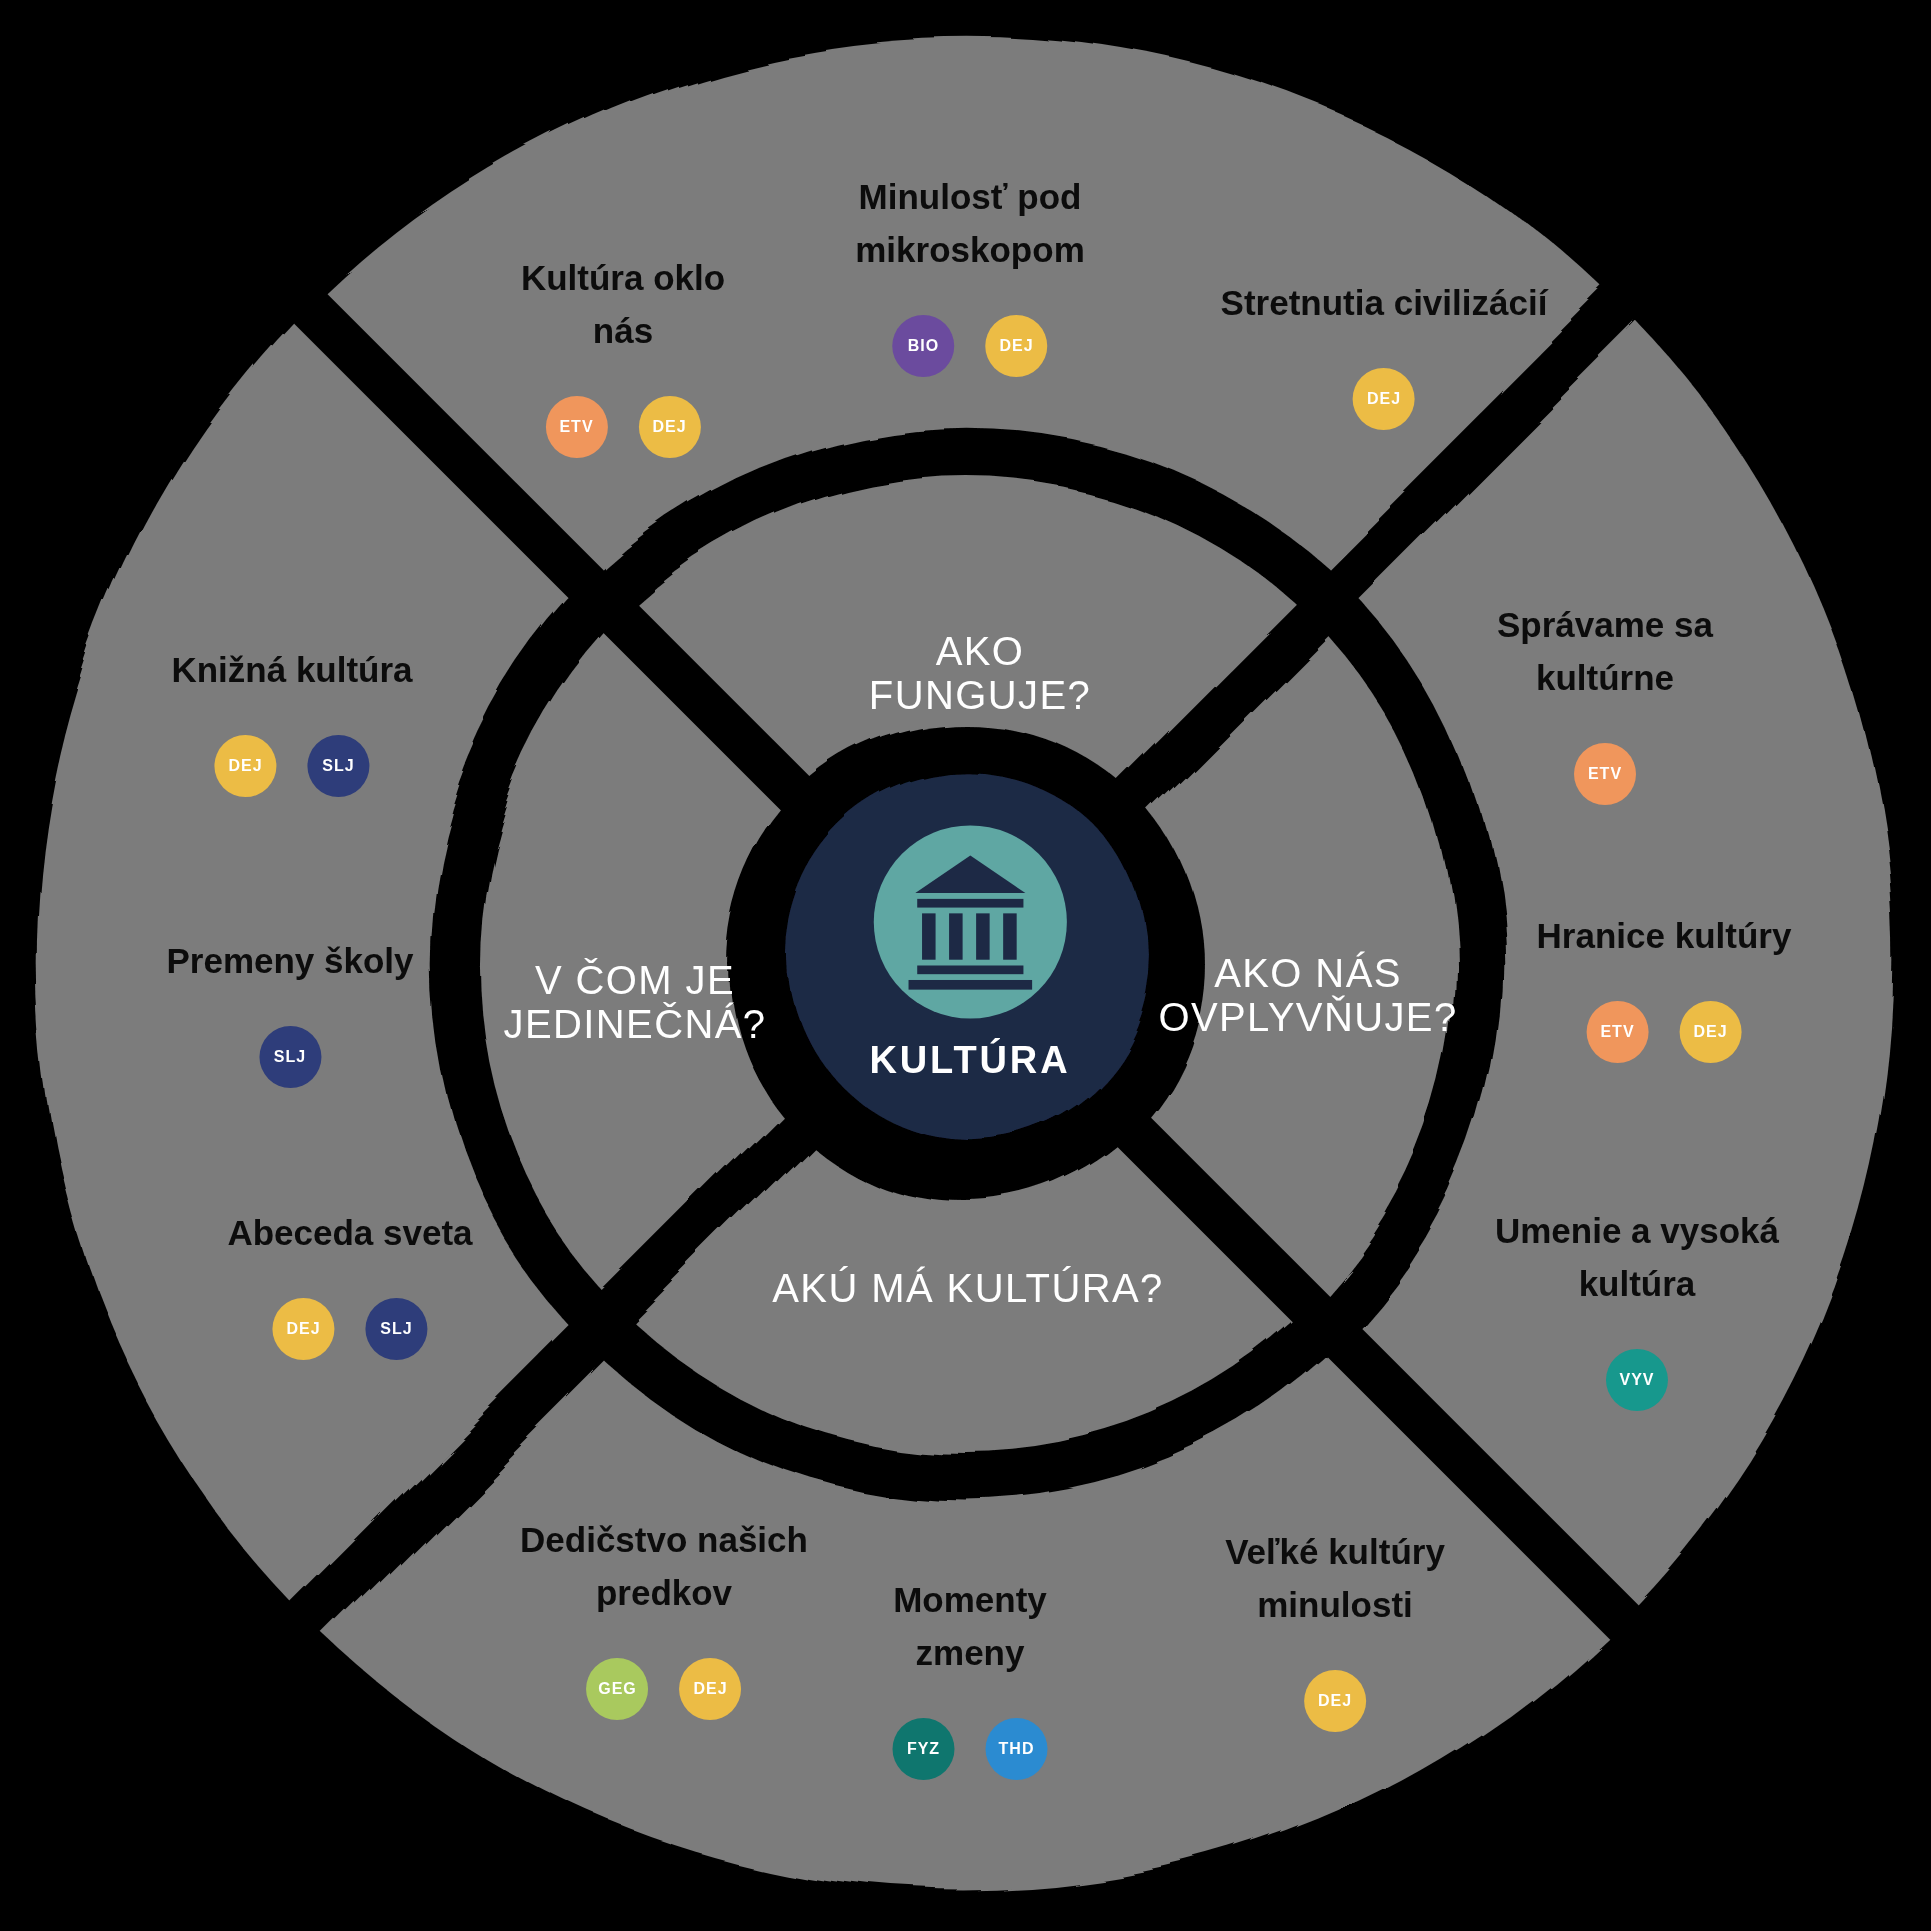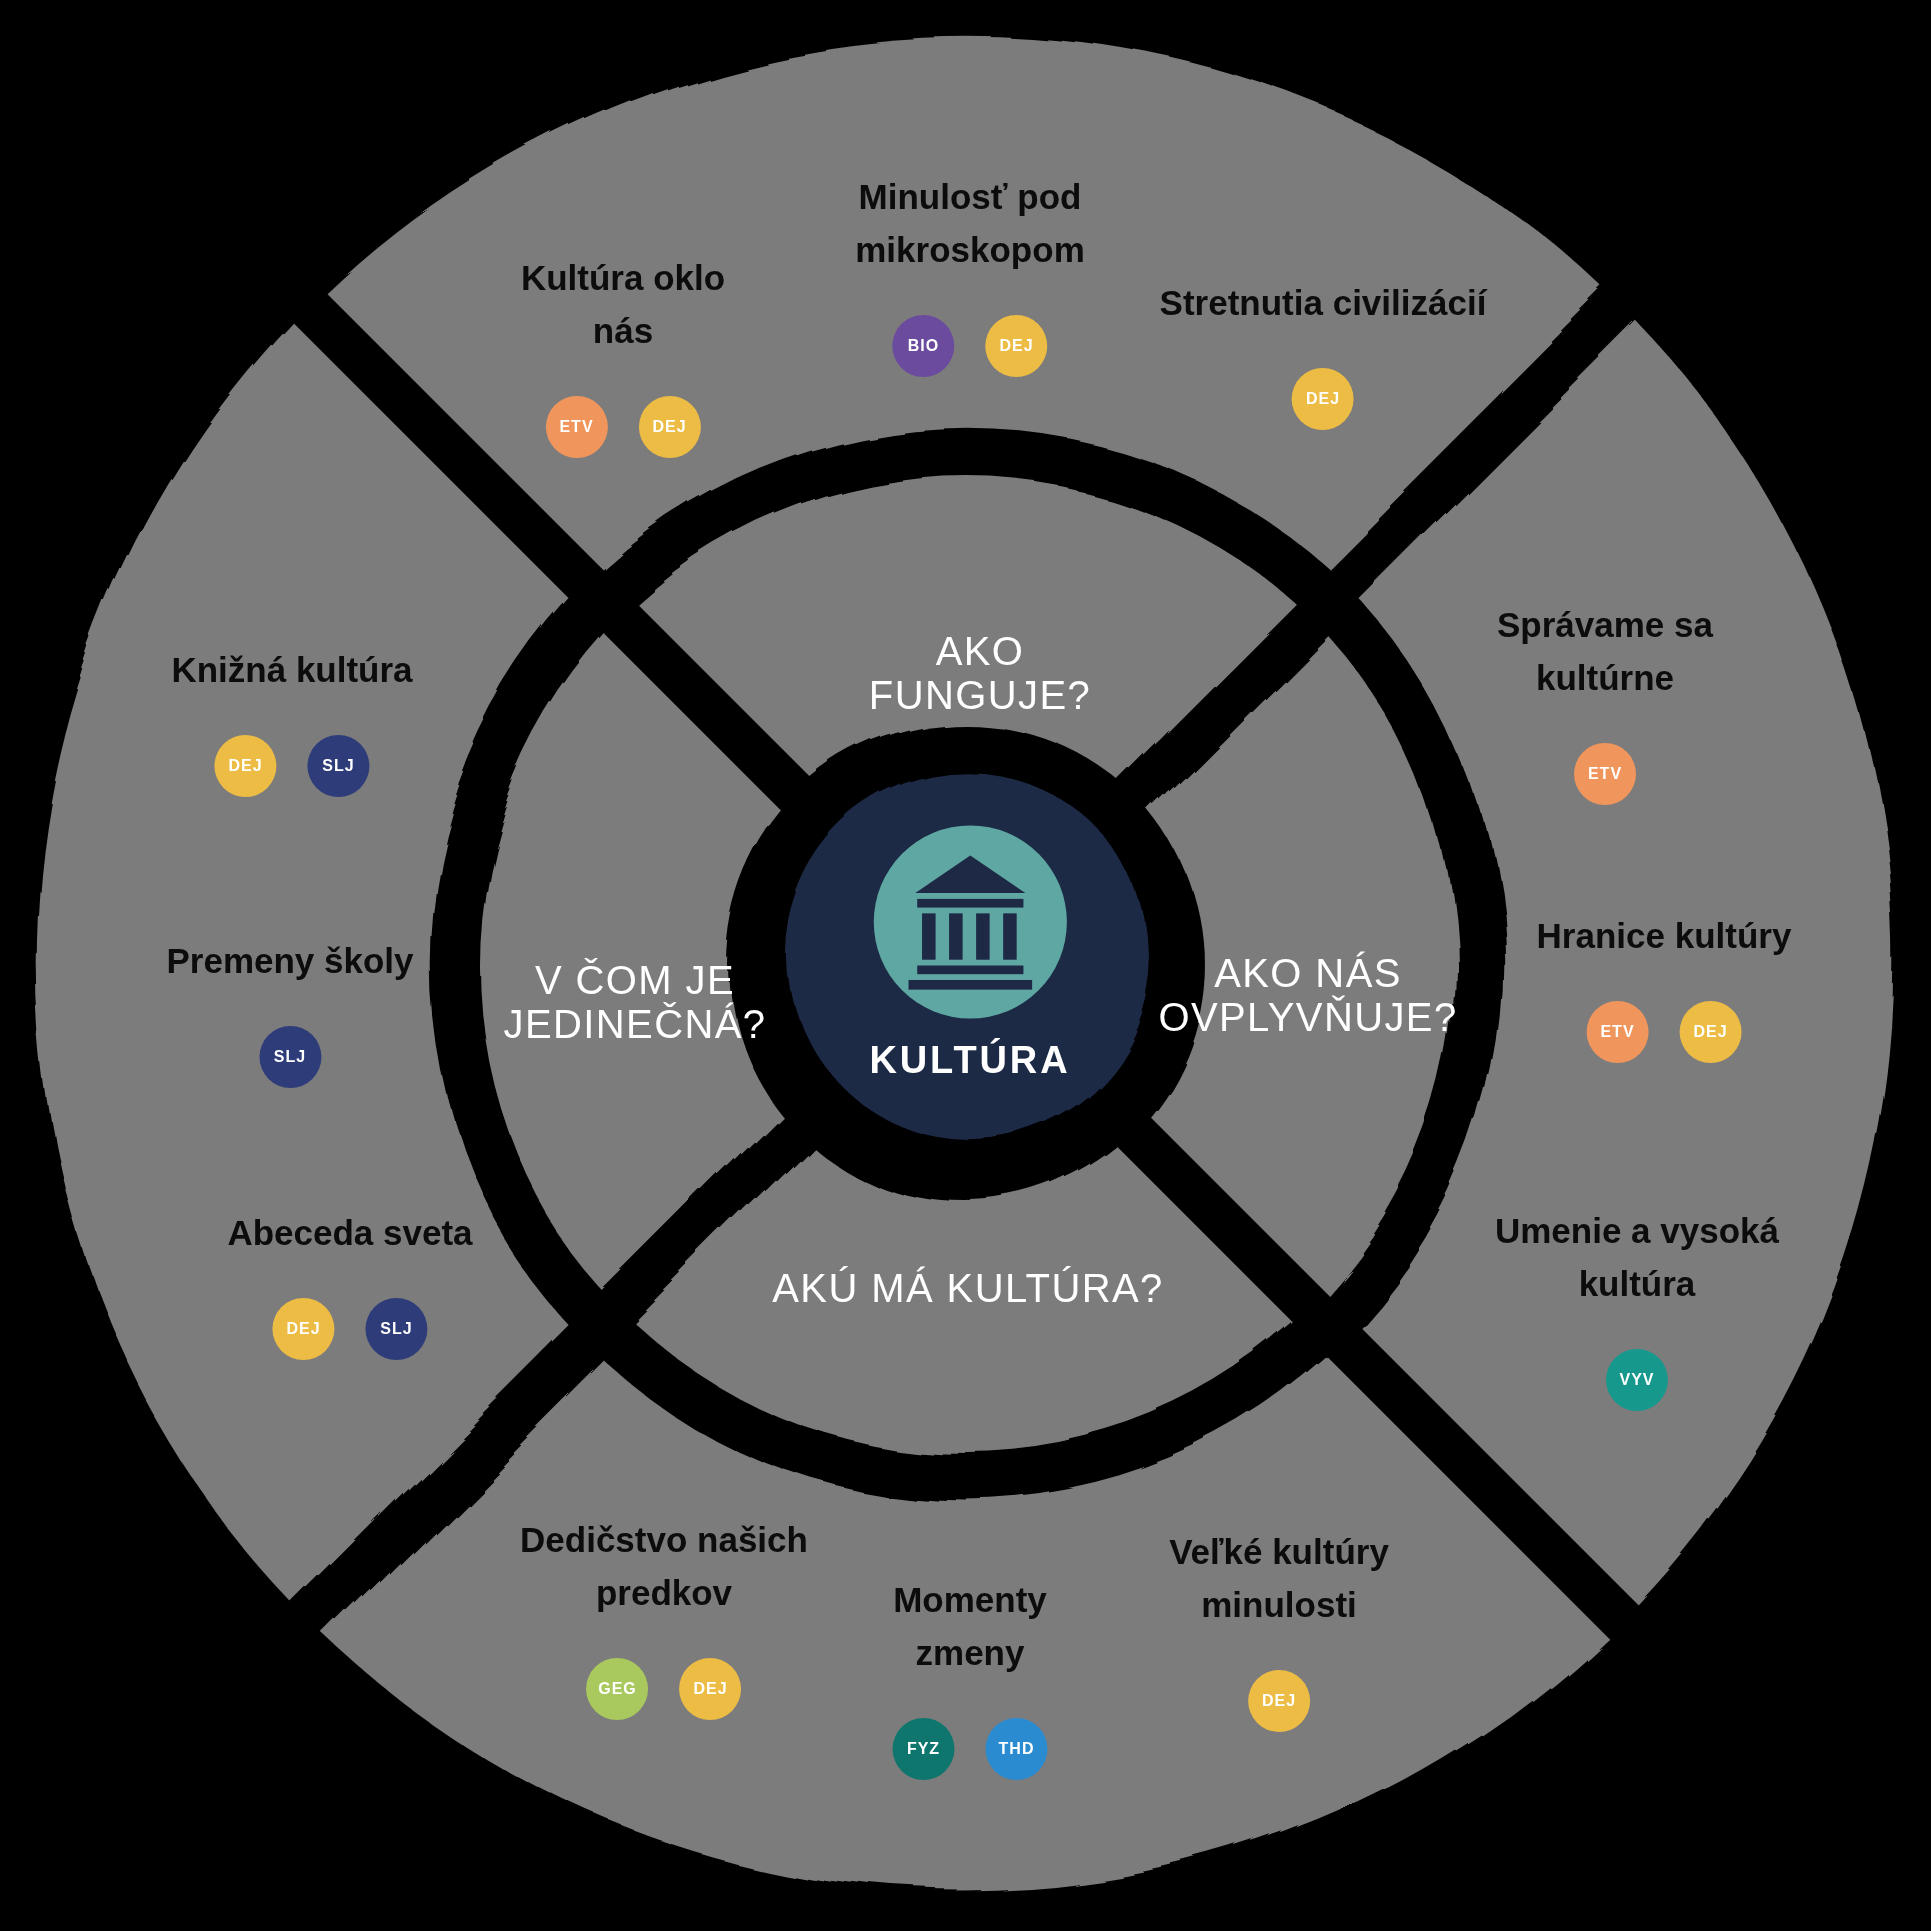--- a/index.html
+++ b/index.html
@@ -126,21 +126,21 @@
 
   <div class="topic" style="left:970px; top:170px;">
     <div class="t-label">Minulosť pod
 mikroskopom</div>
     <div class="badges">
       <span class="badge" style="background-color: rgb(107, 75, 158);">BIO</span>
       <span class="badge" style="background-color: rgb(236, 188, 69);">DEJ</span>
     </div>
   </div>
 
-  <div class="topic" style="left:1323px; top:276px;">
+  <div class="topic" style="left:1384px; top:276px;">
     <div class="t-label">Stretnutia civilizácií</div>
     <div class="badges">
       <span class="badge" style="background-color: rgb(236, 188, 69);">DEJ</span>
     </div>
   </div>
 
   <div class="topic" style="left:292px; top:643px;">
     <div class="t-label">Knižná kultúra</div>
     <div class="badges">
       <span class="badge" style="background-color: rgb(236, 188, 69);">DEJ</span>
@@ -198,21 +198,21 @@
 
   <div class="topic" style="left:970px; top:1573px;">
     <div class="t-label">Momenty
 zmeny</div>
     <div class="badges">
       <span class="badge" style="background-color: #0f766e;">FYZ</span>
       <span class="badge" style="background-color: rgb(43, 139, 209);">THD</span>
     </div>
   </div>
 
-  <div class="topic" style="left:1279px; top:1525px;">
+  <div class="topic" style="left:1335px; top:1525px;">
     <div class="t-label">Veľké kultúry
 minulosti</div>
     <div class="badges">
       <span class="badge" style="background-color: rgb(236, 188, 69);">DEJ</span>
     </div>
   </div>
 
 </div>
 
 

